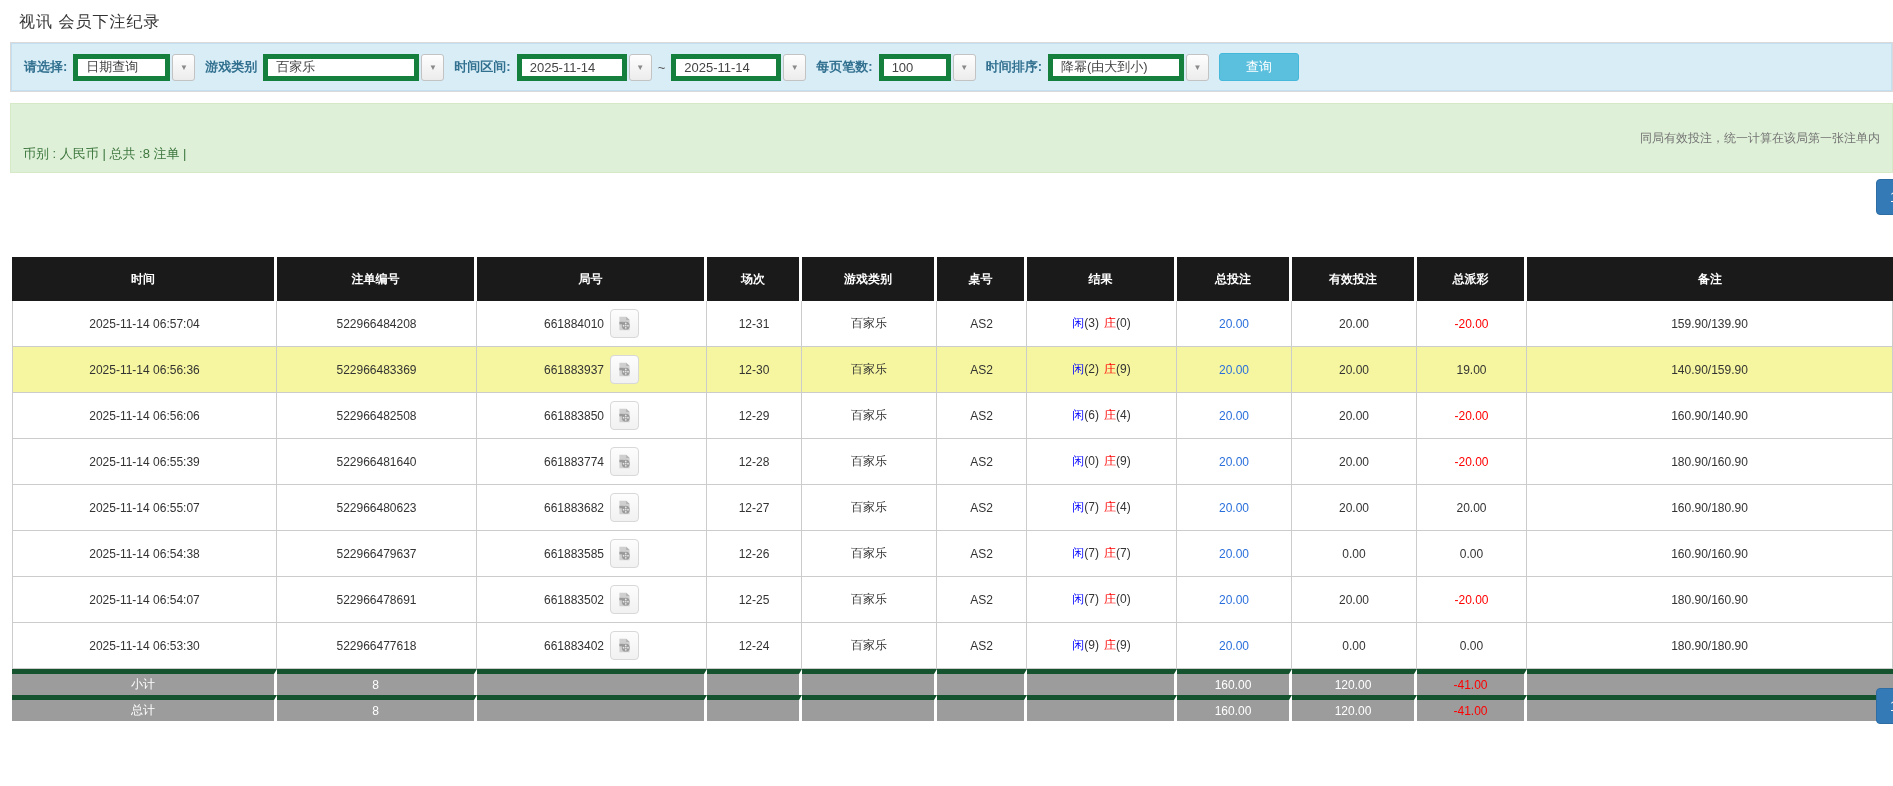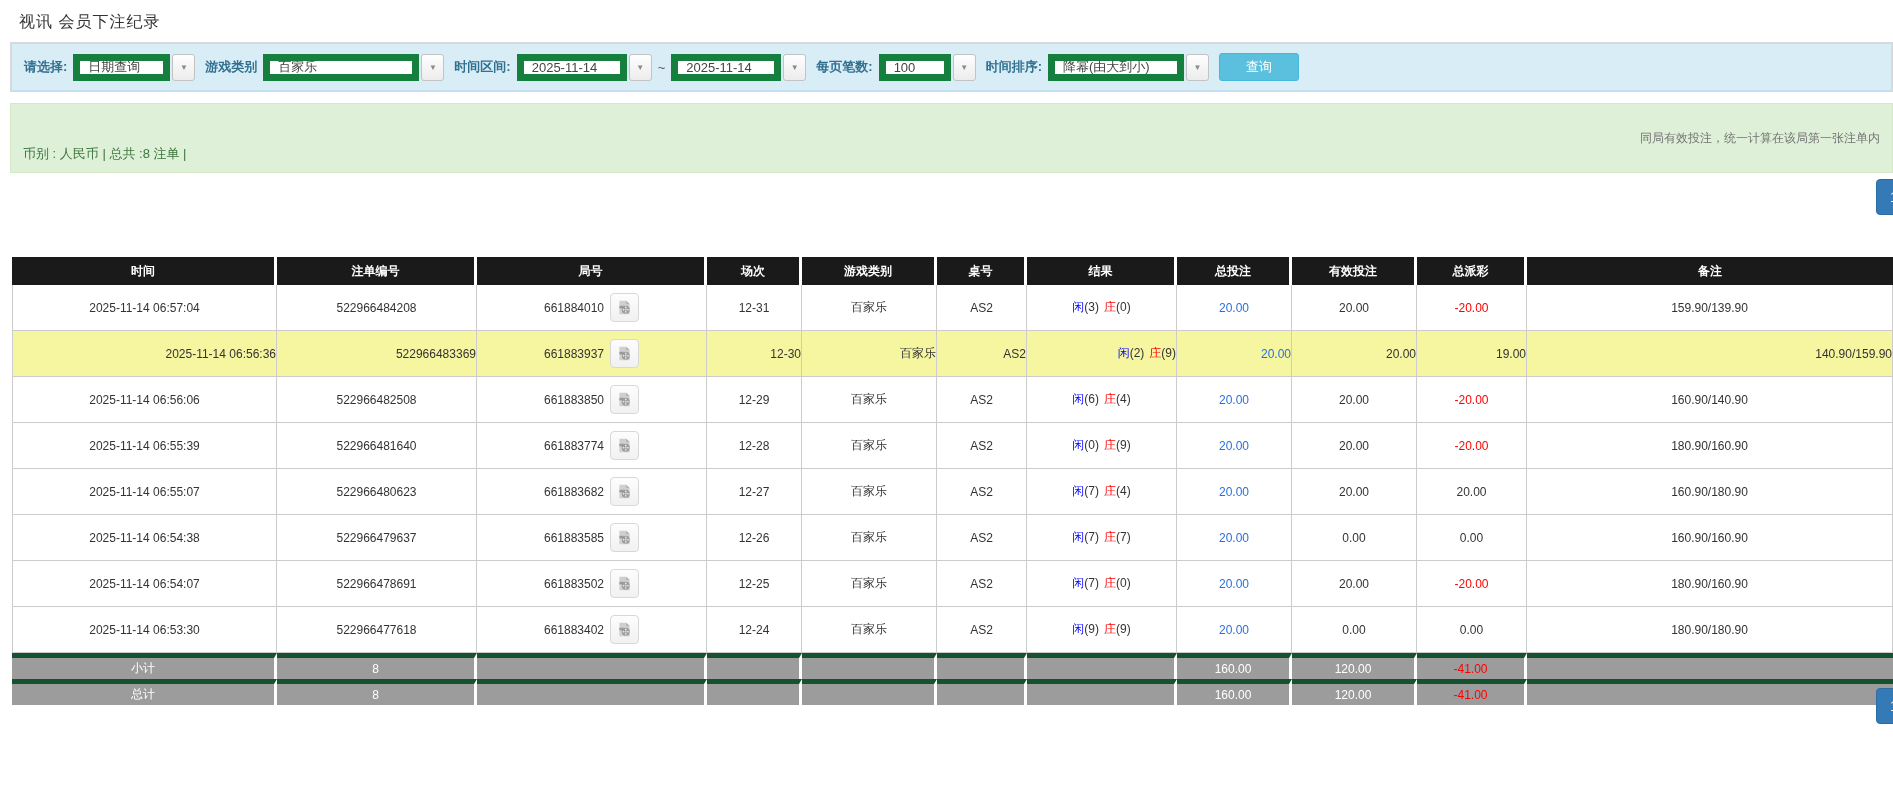--- a/index.html
+++ b/index.html
@@ -9,21 +9,21 @@
 
   
   .page-title { font-size:16px; font-weight:normal; color:#333; padding:12px 0 0 19px; letter-spacing:1px; }
 
   
   .filter-panel { margin:9px 0 0 10px; width:1883px; border:1px solid #d9d9d9; background:#fff; }
   .filter-bar { background:#d9edf7; border:1px solid #c4dff0; margin:0; padding:9px 10px; display:flex; align-items:center; white-space:nowrap; }
   .f-label { font-size:13px; font-weight:bold; color:#31708f; margin:0 6px 0 10px; }
   .f-label:first-child { margin-left:2px; }
   .combo { display:flex; align-items:center; }
-  .combo input { height:27px; border:7px solid #15803d; background:#fff; color:#444;
+  .combo input { height:27px; border:5px solid #15803d; background:#fff; color:#444;
     font-size:13px; padding:0 8px; font-family:inherit; }
   .combo .dd-btn { height:27px; width:23px; margin-left:2px; border:1px solid #c3c3c3; border-radius:3px;
     background:linear-gradient(#fefefe,#ececec); color:#8a8a8a; font-size:8px; line-height:25px;
     text-align:center; cursor:pointer; }
   .tilde { font-size:13px; color:#555; margin:0 6px; }
   .search-btn { margin-left:10px; height:28px; padding:0 26px; background:#5bc0de; border:1px solid #46b8da;
     border-radius:3px; color:#fff; font-size:13px; cursor:pointer; font-family:inherit; }
 
   
   .summary-bar { margin:11px 0 0 10px; width:1883px; background:#dff0d8; border:1px solid #d6e9c6;
@@ -32,27 +32,27 @@
   .summary-note { font-size:12px; color:#737373; padding-right:2px; }
 
   
   .pager { position:absolute; right:-19px; width:36px; height:36px; background:#337ab7; border:1px solid #2e6da4;
     border-radius:4px; color:#fff; font-size:14px; text-align:center; line-height:34px; cursor:pointer; }
   .pager-top { top:179px; }
   .pager-bottom { top:688px; }
 
   
   table.records { margin:84px 0 0 12px; width:1881px; border-collapse:separate; border-spacing:0; table-layout:fixed; }
-  thead th { background:#1a1a1a; color:#fff; font-size:12px; font-weight:bold; height:28px;
+  thead th { background:#1a1a1a; color:#fff; font-size:12px; font-weight:bold; height:44px;
     border-right:3px solid #fff; text-align:center; }
   thead th:last-child { border-right:none; }
   tbody td { height:46px; font-size:12px; color:#333; text-align:center; background:#fff;
     border-bottom:1px solid #ccc; border-right:1px solid #ccc; vertical-align:middle; }
   tbody td:first-child { border-left:1px solid #ccc; }
-  tbody tr.highlight td { background:#f6f6a0;text-align:right; }
+  tbody tr.highlight td { background:#f6f6a0; }
   .round-cell { display:flex; align-items:center; justify-content:center; gap:6px; }
   .video-btn { width:29px; height:29px; border:1px solid #d8d8d8; border-radius:4px;
     background:linear-gradient(#fdfdfd,#f1f1f1); cursor:pointer; display:inline-flex;
     align-items:center; justify-content:center; padding:0; }
   .res-player { color:#0000ff; }
   .res-banker { color:#ff0000; margin-left:5px; }
   .res-num { color:#333; }
   .bet-link { color:#2a6fdb; cursor:pointer; }
   .neg { color:#ff0000; }
   tfoot td { height:26px; background:#9c9c9c; color:#fff; font-size:12px; text-align:center;

